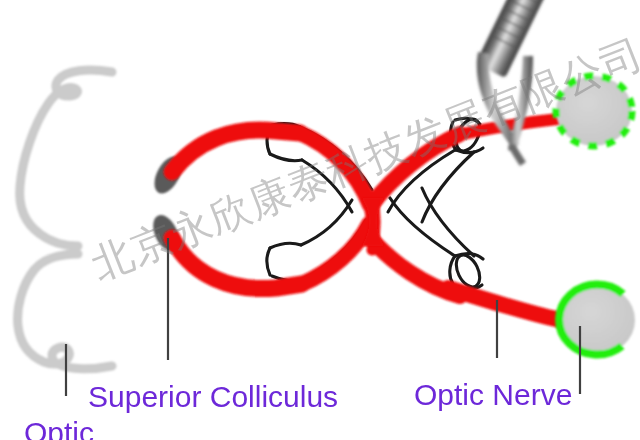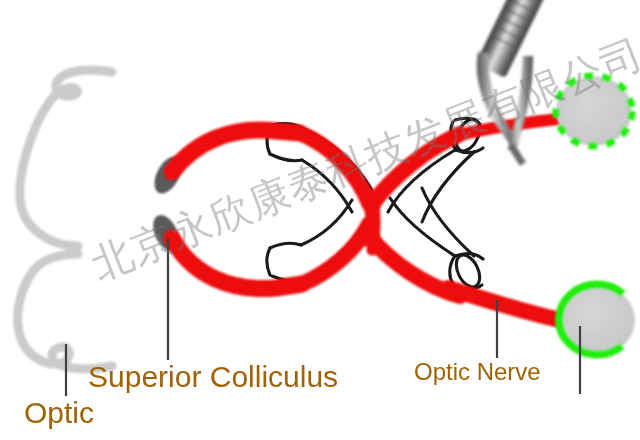--- a/index.html
+++ b/index.html
@@ -25,30 +25,31 @@
   }
   #figure {
     position: absolute;
     left: 0; top: 0;
     width: 640px;
     height: 440px;
     display: block;
   }
   .lbl {
     position: absolute;
-    color: #a16207;
+    color: #6d28d9;
     font-family: "Liberation Sans", sans-serif;
     font-weight: 400;
     white-space: nowrap;
     letter-spacing: 0px;
     line-height: 1;
+    margin-top: 20px;
   }
   #label-cortex     { left: 24px;  top: 398px; font-size: 30px; }
   #label-supcol     { left: 88px;  top: 362px; font-size: 30px; }
-  #label-opticnerve { left: 414px; top: 360px; font-size: 24px; }
+  #label-opticnerve { left: 414px; top: 360px; font-size: 30px; }
   #label-retina     { left: 542px; top: 396px; font-size: 30px; }
 
   #watermark {
     position: absolute;
     left: 104px;
     top: 238px;
     transform-origin: left bottom;
     transform: rotate(-21.5deg);
     font-family: "DejaVu Sans", sans-serif;
     font-size: 41px;

